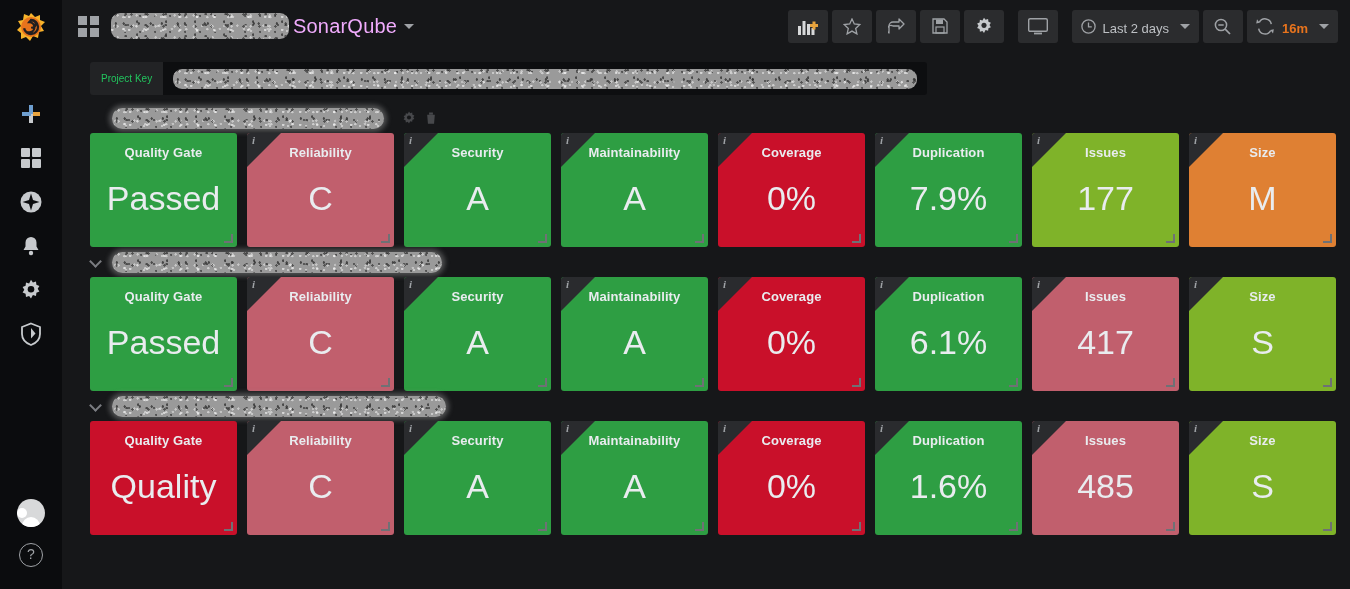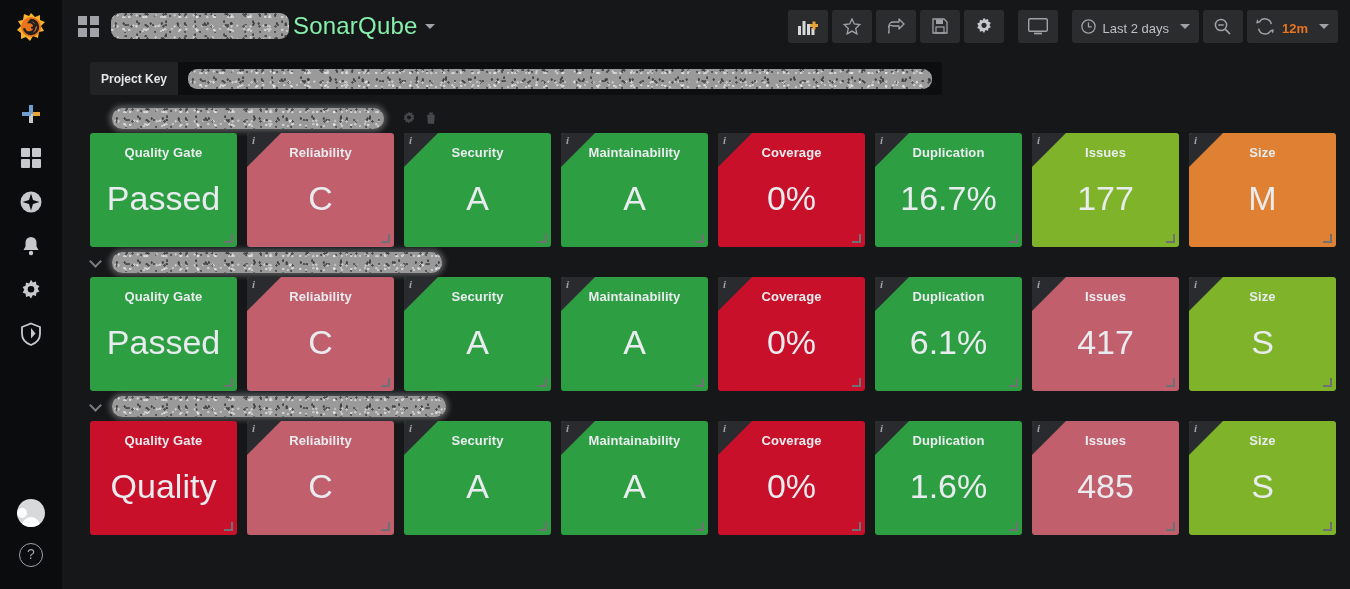--- a/index.html
+++ b/index.html
@@ -117,22 +117,22 @@
                      24px 18px, 20px 11px, 26px 14px, 15px 16px;
     mix-blend-mode: normal;
     opacity: .9;
   }
   .redact.soft {
     border-radius: 11px;
     box-shadow: 0 0 5px 3px rgba(154,154,154,.45);
   }
   .title-redact { height: 26px; width: 178px; margin-right: 4px; }
   .dash-title {
-    color: #86efac;
-    font-size: 24px;
+    color: #f0abfc;
+    font-size: 20px;
     letter-spacing: .2px;
     cursor: pointer;
   }
   .caret-down {
     display: inline-block;
     width: 0; height: 0;
     border-left: 5px solid transparent;
     border-right: 5px solid transparent;
     border-top: 5px solid #9fa2a6;
     margin-left: 7px;
@@ -173,23 +173,23 @@
     display: flex; align-items: center;
     padding: 10px 0 6px 14px;
   }
   .var-pill {
     display: flex; align-items: stretch;
     border-radius: 3px; overflow: hidden;
     height: 33px;
   }
   .var-label {
     background: #222325;
-    color: #e5e5e5;
-    font-size: 12px;
-    font-weight: bold;
+    color: #22c55e;
+    font-size: 10px;
+    font-weight: normal;
     display: flex; align-items: center;
     padding: 0 11px;
   }
   .var-value {
     background: #0d0e10;
     display: flex; align-items: center;
     padding: 0 10px;
     cursor: pointer;
   }
   .var-value .redact { height: 20px; width: 744px; }
@@ -416,21 +416,21 @@
       </svg>
     </button>
 
     <button class="tbtn">
       <svg width="18" height="17" viewBox="0 0 18 17">
         <path d="M15.3 6.2 A6.4 6.4 0 0 0 3.3 4.3" fill="none" stroke="#9fa2a6" stroke-width="1.5"></path>
         <path d="M2.7 10.6 A6.4 6.4 0 0 0 14.7 12.5" fill="none" stroke="#9fa2a6" stroke-width="1.5"></path>
         <path d="M1 1.3 L3.6 4.8 L0.2 5.6 Z" fill="#9fa2a6"></path>
         <path d="M17 15.5 L14.4 12 L17.8 11.2 Z" fill="#9fa2a6"></path>
       </svg>
-      <span class="tbtn-text accent">12m</span>
+      <span class="tbtn-text accent">16m</span>
       <span class="caret-down"></span>
     </button>
   </div>
 </div>
 
 <div class="dash">
 
   <div class="varrow">
     <div class="var-pill">
       <div class="var-label">Project Key</div>
@@ -492,21 +492,21 @@
           </div>
           <div class="panel-title">Coverage</div>
           <div class="panel-value">0%</div>
           <div class="resize-handle"></div>
         </div>
         <div class="panel" style="background: rgb(46, 158, 67);">
           <div class="info-corner">
             <span>i</span>
           </div>
           <div class="panel-title">Duplication</div>
-          <div class="panel-value">16.7%</div>
+          <div class="panel-value">7.9%</div>
           <div class="resize-handle"></div>
         </div>
         <div class="panel" style="background: rgb(127, 179, 41);">
           <div class="info-corner">
             <span>i</span>
           </div>
           <div class="panel-title">Issues</div>
           <div class="panel-value">177</div>
           <div class="resize-handle"></div>
         </div>

